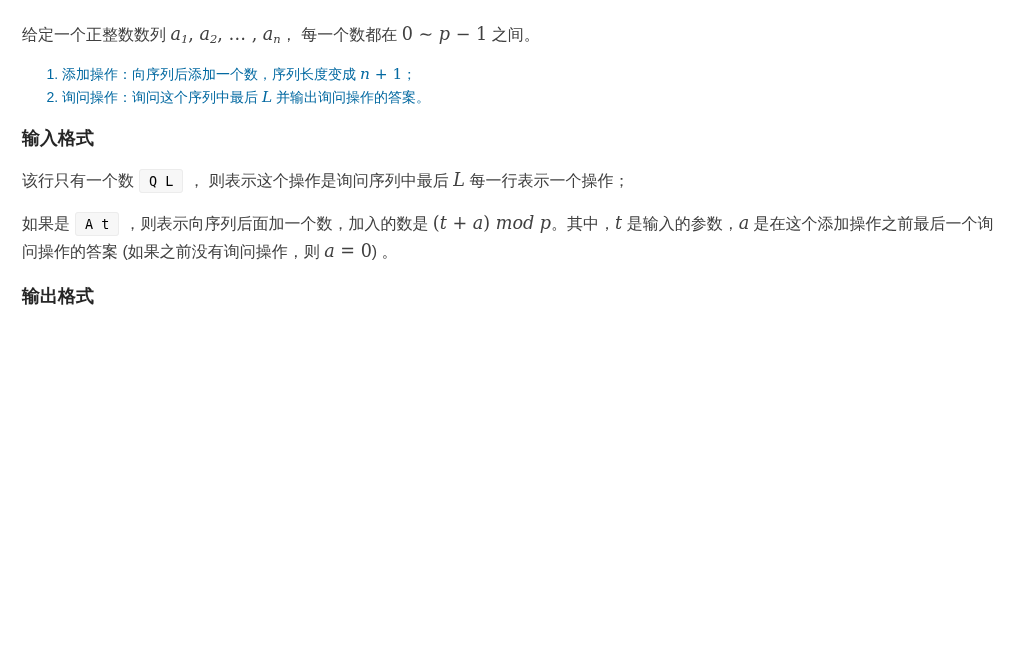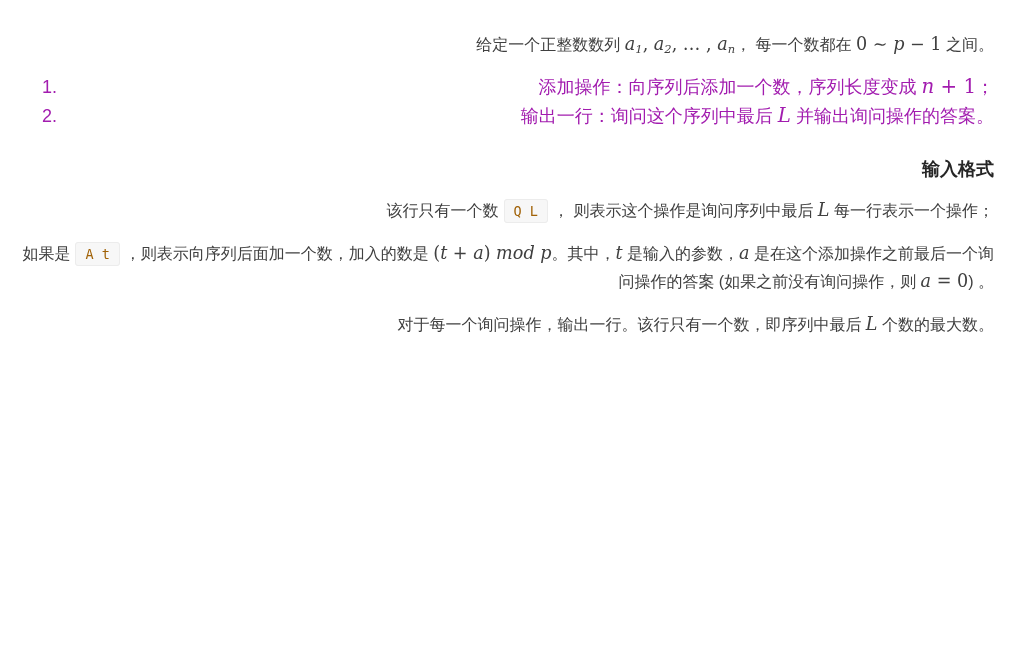--- a/index.html
+++ b/index.html
@@ -6,42 +6,41 @@
     margin: 0;
     padding: 0;
     background: #ffffff;
   }
   body {
     font-family: "Liberation Sans", "DejaVu Sans", sans-serif;
     color: #404040;
     width: 1016px;
   }
   #doc {
-    padding: 16px 22px 20px 22px;
-    text-align: right;
+    padding: 6px 22px 20px 22px;
   }
   p.para {
     font-size: 16px;
     line-height: 1.75;
     margin: 15px 0;
     color: #404040;
   }
   h3.section-heading {
     font-size: 18px;
     font-weight: 700;
     color: #262626;
-    margin: 26px 0 10px 0;
+    margin: 18px 0 10px 0;
     line-height: 1.4;
   }
   ol.olist {
     margin: 14px 0;
     padding-left: 40px;
-    font-size: 18px;
+    font-size: 14px;
     line-height: 1.55;
-    color: #a21caf;
+    color: #0369a1;
   }
   ol.olist li {
     margin: 1px 0;
   }
   
   .mi {
     font-family: "DejaVu Serif", "Liberation Serif", serif;
     font-style: italic;
     font-size: 1.1em;
     line-height: 1;
@@ -60,30 +59,30 @@
     vertical-align: -0.25em;
   }
   .inline-code {
     font-family: "DejaVu Sans Mono", "Liberation Mono", monospace;
     font-size: 13.5px;
     background: #f7f7f7;
     border: 1px solid #ececec;
     border-radius: 3px;
     padding: 3px 9px;
     margin: 0 5px;
-    color: #a16207;
+    color: #000000;
     white-space: pre;
   }
 </style>
 </head>
 <body>
 
 <div id="doc">
     <p class="para"><span class="txt">给定一个正整数数列 </span><span class="mi">a</span><sub class="msub">1</sub><span class="mn">, </span><span class="mi">a</span><sub class="msub">2</sub><span class="mn">, … , </span><span class="mi">a</span><sub class="msub">n</sub><span class="txt">， 每一个数都在 </span><span class="mn">0 ∼ </span><span class="mi">p</span><span class="mn"> − 1</span><span class="txt"> 之间。</span></p>
     <ol class="olist">
       <li><span class="txt">添加操作：向序列后添加一个数，序列长度变成 </span><span class="mi">n</span><span class="mn"> + 1</span><span class="txt">；</span></li>
-      <li><span class="txt">输出一行：询问这个序列中最后 </span><span class="mi">L</span><span class="txt"> 并输出询问操作的答案。</span></li>
+      <li><span class="txt">询问操作：询问这个序列中最后 </span><span class="mi">L</span><span class="txt"> 并输出询问操作的答案。</span></li>
     </ol>
     <h3 class="section-heading">输入格式</h3>
     <p class="para"><span class="txt">该行只有一个数</span><code class="inline-code">Q L</code><span class="txt">， 则表示这个操作是询问序列中最后 </span><span class="mi">L</span><span class="txt"> 每一行表示一个操作；</span></p>
     <p class="para"><span class="txt">如果是</span><code class="inline-code">A t</code><span class="txt">，则表示向序列后面加一个数，加入的数是 </span><span class="mn">(</span><span class="mi">t</span><span class="mn"> + </span><span class="mi">a</span><span class="mn">) </span><span class="mi">mod</span><span class="mn"> </span><span class="mi">p</span><span class="txt">。其中，</span><span class="mi">t</span><span class="txt"> 是输入的参数，</span><span class="mi">a</span><span class="txt"> 是在这个添加操作之前最后一个询问操作的答案 (如果之前没有询问操作，则 </span><span class="mi">a</span><span class="mn"> = 0</span><span class="txt">) 。</span></p>
-    <p class="para"><span class="txt">对于每一个询问操作，输出一行。该行只有一个数，即序列中最后 </span><span class="mi">L</span><span class="txt"> 个数的最大数。</span></p>
+    <h3 class="section-heading">输出格式</h3>
   </div>
 
 </body></html>

